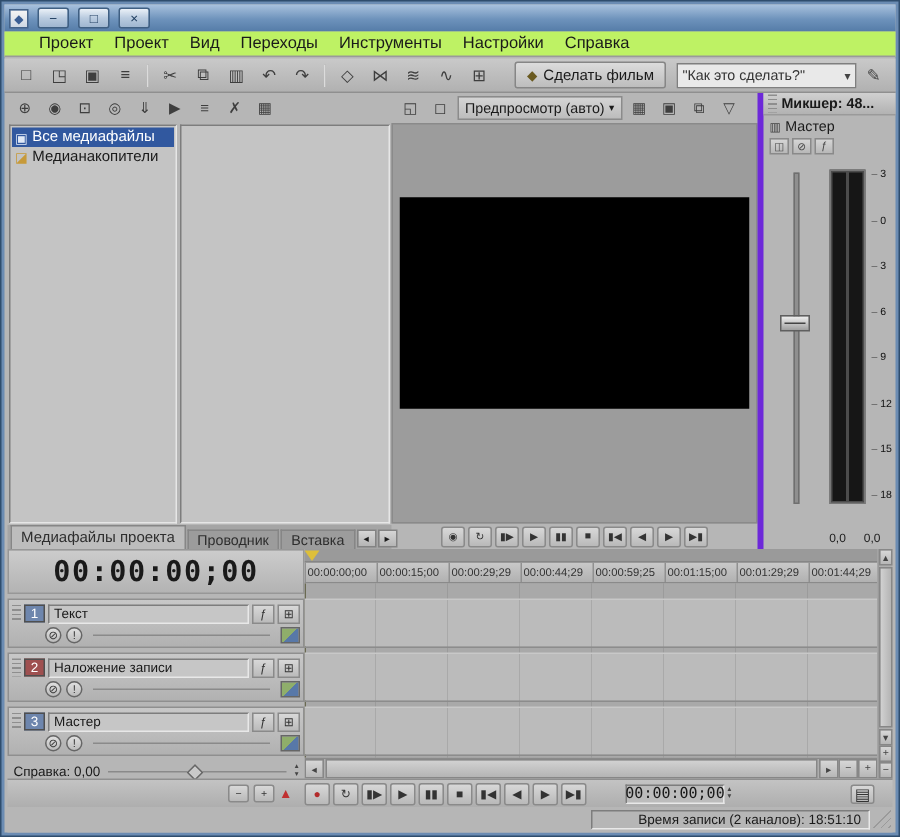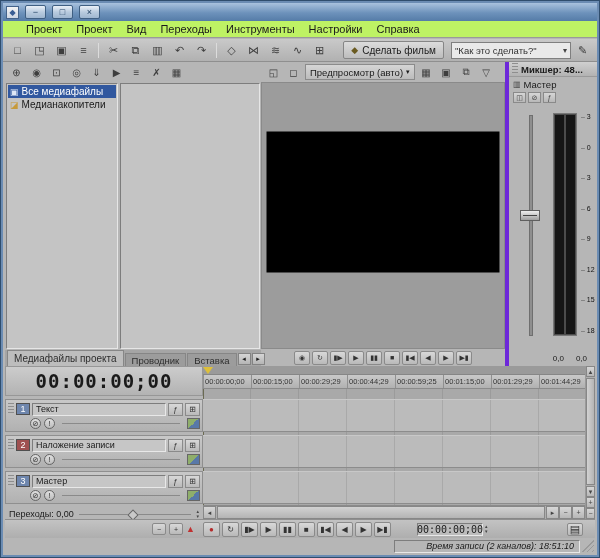--- a/index.html
+++ b/index.html
@@ -143,21 +143,21 @@
   .tr-left{width:198px;display:flex;justify-content:flex-end;align-items:center;gap:3px;padding-right:8px;}
   .tr-left .tpbtn{width:14px;height:12px;font-size:7px;}
   .alert{color:#c03030;font-size:9px;}
   .tr-main{display:flex;align-items:center;gap:2px;}
   .tr-main .tpbtn{width:17px;height:15px;font-size:8px;}
   .tdisp{width:66px;height:13px;margin-left:26px;border:1px solid;border-color:#7d7d7d #e8e8e8 #e8e8e8 #7d7d7d;
          background:#bcbcbc;font-family:"DejaVu Sans Mono",monospace;font-size:10px;display:flex;
          align-items:center;justify-content:center;}
   .tr-right{margin-left:auto;display:flex;align-items:center;gap:3px;padding-right:12px;}
   .status{position:absolute;left:2px;right:2px;bottom:0;height:17px;display:flex;align-items:center;
-          justify-content:flex-end;gap:2px;padding:1px 1px 2px;background:#b6b6b6;font-style:italic;}
+          justify-content:flex-end;gap:2px;padding:1px 1px 2px;background:#b6b6b6;}
   .scell{width:186px;height:13px;border:1px solid;border-color:#7d7d7d #e8e8e8 #e8e8e8 #7d7d7d;
          display:flex;align-items:center;justify-content:flex-end;padding:0 5px;font-size:9px;}
   .rgrip{width:12px;height:12px;background:
          linear-gradient(135deg,transparent 0 50%,#9a9a9a 50% 55%,transparent 55% 70%,#9a9a9a 70% 75%,transparent 75% 90%,#9a9a9a 90% 95%,transparent 95%);}
 </style>
 </head>
 <body>
 
 <div class="window">
  <div class="inner">
@@ -368,21 +368,21 @@
         </div>
         <div class="trk-r2">
           <span class="circ">⊘</span>
           <span class="circ">!</span>
           <span class="lvl"></span>
           <span class="comp-icon"></span>
         </div>
       </div>
         </div>
     <div class="freq-row">
-      <span>Переходы: 0,00</span>
+      <span>Справка: 0,00</span>
       <span class="fslider"></span>
       <span class="spin">
         <span>▴</span>
         <span>▾</span>
       </span>
     </div>
   </div>
 
   <div class="tl-rail">
     <div class="marker-bar">

